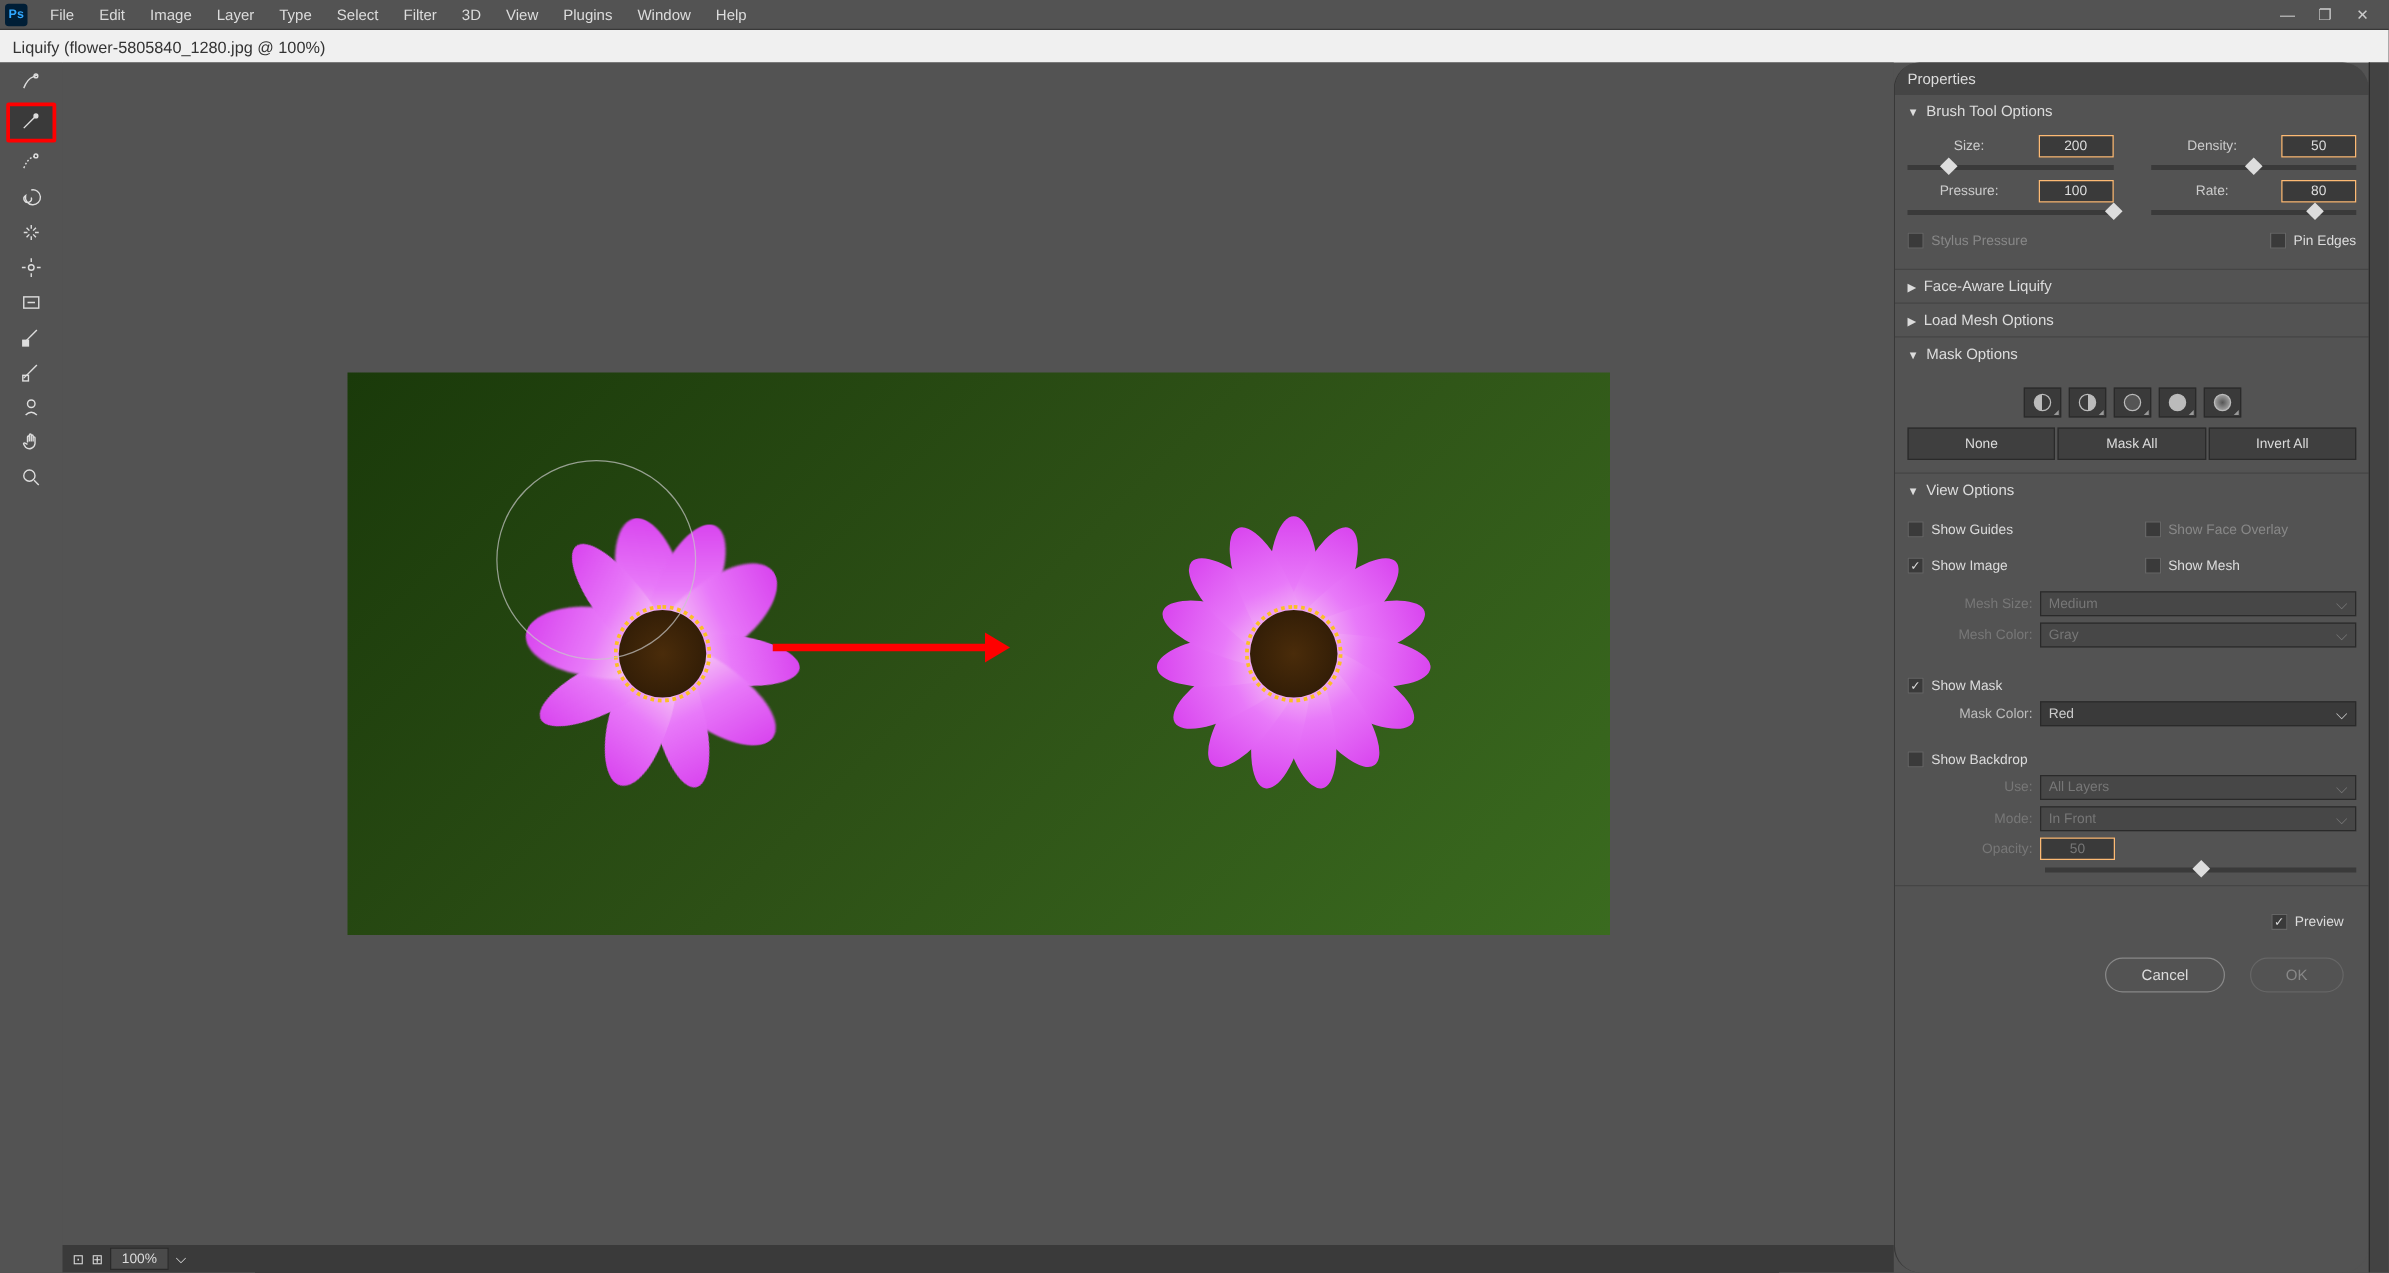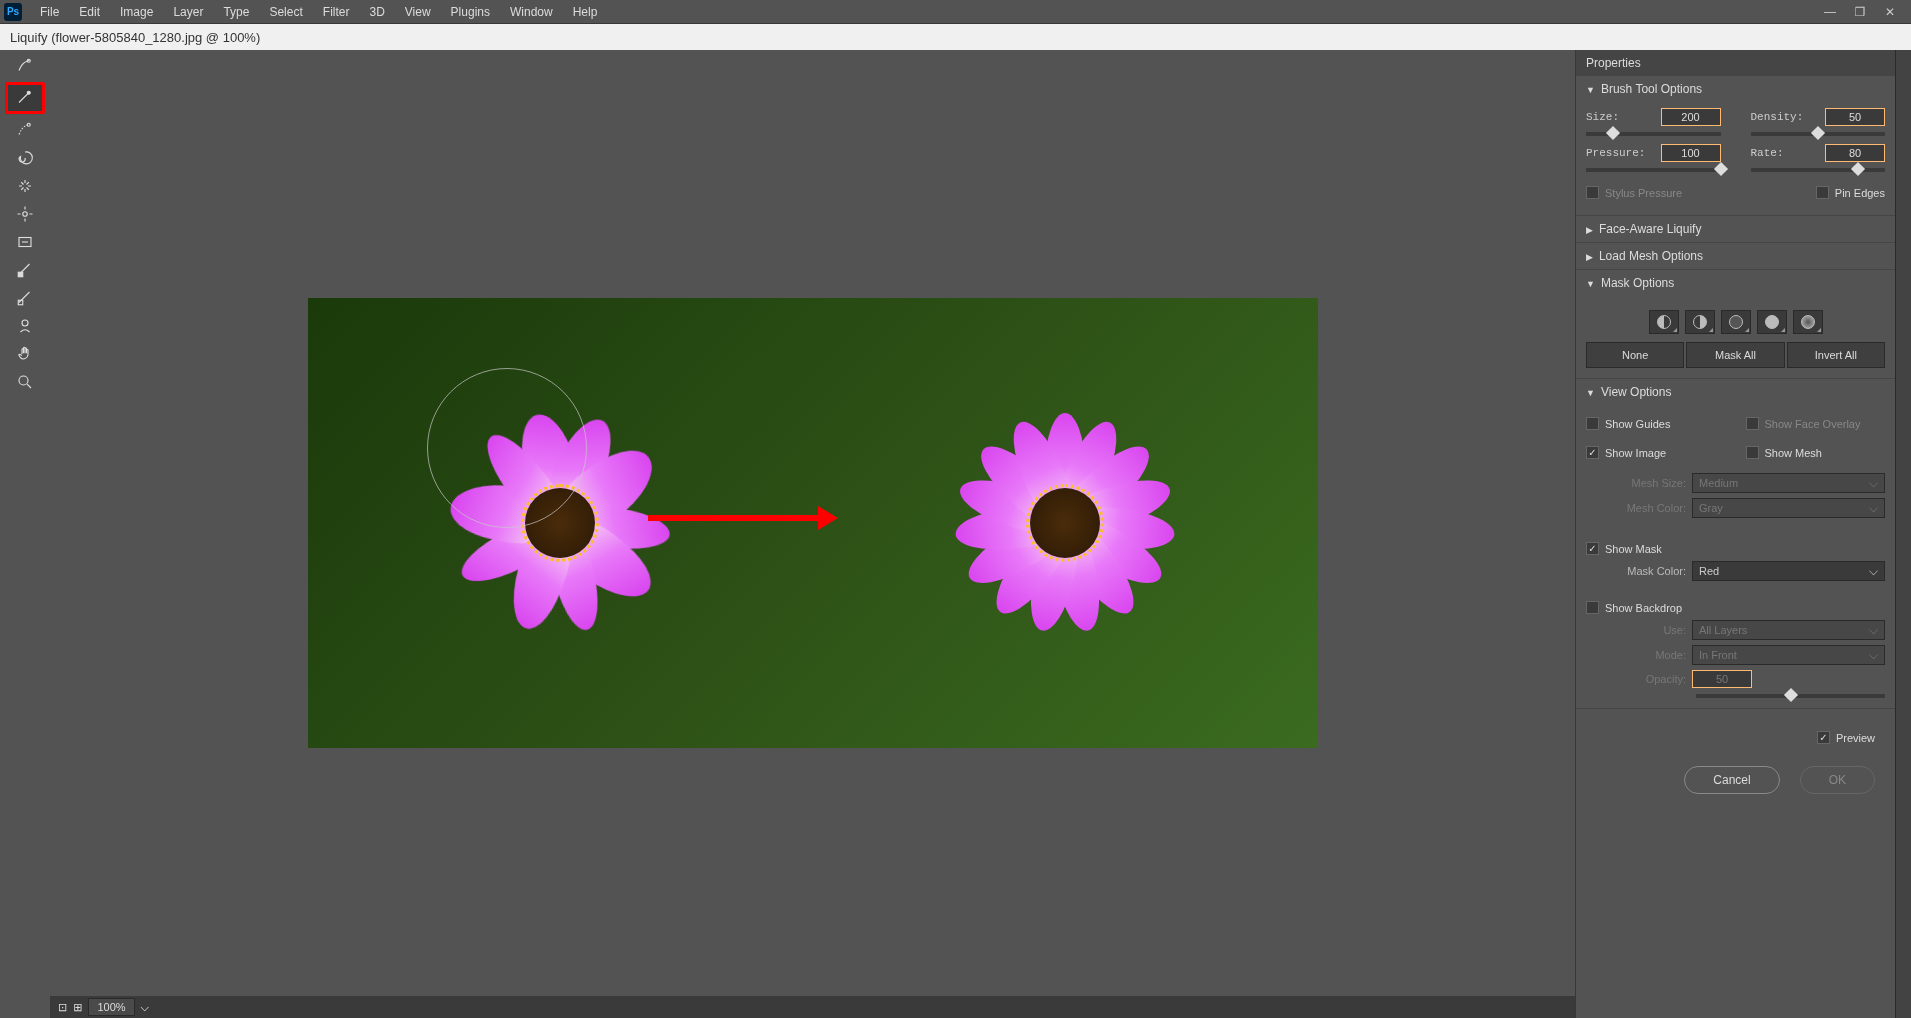--- a/index.html
+++ b/index.html
@@ -27,32 +27,32 @@
 
 .canvas-area { flex: 1; background: #535353; position: relative; display: flex; flex-direction: column; }
 .canvas-viewport { flex: 1; display: flex; align-items: center; justify-content: center; overflow: hidden; }
 .canvas-content { position: relative; width: 1010px; height: 450px; background: linear-gradient(135deg, #1a3a0a, #2d5016, #3a6b1f); display: flex; }
 .flower-half { flex: 1; position: relative; overflow: hidden; }
 .flower-shape { position: absolute; top: 50%; left: 50%; transform: translate(-50%, -50%); width: 280px; height: 280px; }
 .bottom-bar { height: 22px; background: #3a3a3a; display: flex; align-items: center; gap: 6px; padding: 0 8px; font-size: 11px; }
 .zoom-box { background: #4a4a4a; padding: 2px 8px; border: 1px solid #2a2a2a; }
 
 
-.props { width: 320px; background: #535353; display: flex; flex-direction: column; border-left: 1px solid #383838; overflow-y: auto; }
+.props { width: 380px; background: #535353; display: flex; flex-direction: column; border-left: 1px solid #383838; overflow-y: auto; border-radius: 21px; }
 .props-header { background: #454545; padding: 6px 10px; font-size: 12px; }
 .section { border-bottom: 1px solid #454545; }
 .section-header { padding: 6px 10px; display: flex; align-items: center; gap: 6px; cursor: pointer; font-size: 12px; }
 .triangle-down::before { content: "▼"; font-size: 9px; }
 .triangle-right::before { content: "▶"; font-size: 9px; }
 .section-body { padding: 6px 10px 10px; }
 
 .slider-row { display: flex; gap: 30px; margin-bottom: 8px; }
 .slider-group { flex: 1; }
 .slider-label-row { display: flex; align-items: center; gap: 6px; margin-bottom: 4px; }
-.slider-label { flex: 1; text-align: left; font-size: 11px; color: #ccc; font-family: Liberation Mono, monospace; }
+.slider-label { flex: 1; text-align: center; font-size: 11px; color: #ccc; }
 .slider-input { width: 60px; background: #3a3a3a; border: 1px solid #fdba74; color: #ddd; padding: 2px 4px; font-size: 11px; text-align: center; }
 .slider-track { height: 4px; background: #3a3a3a; position: relative; margin-top: 6px; }
 .slider-thumb { position: absolute; top: -4px; width: 10px; height: 10px; background: #ddd; transform: translateX(-50%) rotate(45deg); }
 
 .check-row { display: flex; align-items: center; gap: 6px; margin: 6px 0; font-size: 11px; }
 .check-row.dim { color: #888; }
 .checkbox { width: 13px; height: 13px; background: #3a3a3a; border: 1px solid #666; display: flex; align-items: center; justify-content: center; font-size: 10px; }
 .checkbox.checked::after { content: "✓"; color: #ddd; }
 
 .mask-buttons { display: flex; gap: 6px; justify-content: center; margin: 8px 0; }

